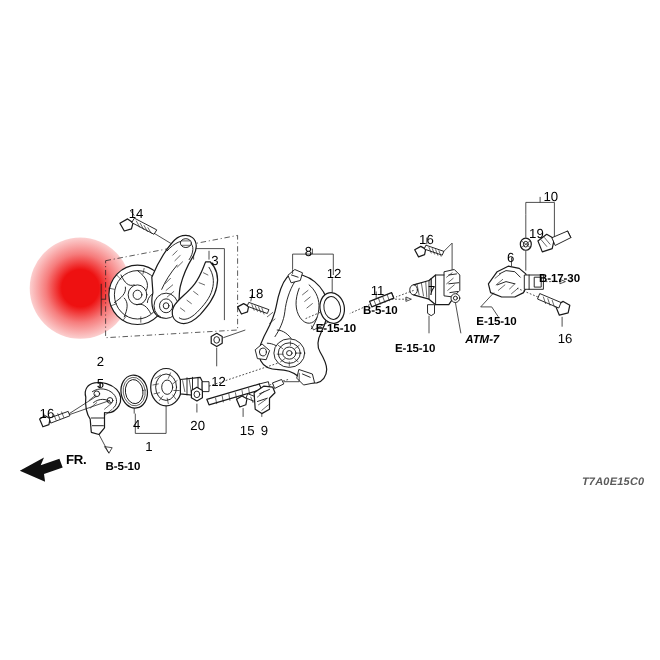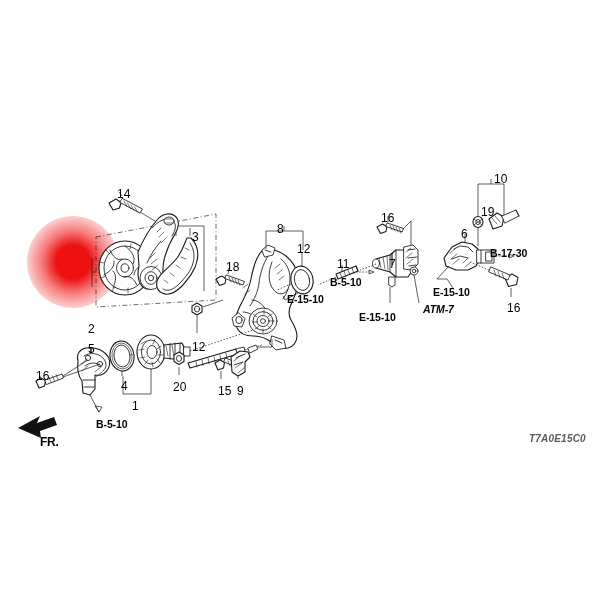--- a/index.html
+++ b/index.html
@@ -395,17 +395,17 @@
       <div class="lbl num" style="left: 237px; top: 385px;">9</div>
       <div class="lbl ref" style="left: 330px; top: 277px;">B-5-10</div>
       <div class="lbl ref" style="left: 287px; top: 294px;">E-15-10</div>
       <div class="lbl ref" style="left: 359px; top: 312px;">E-15-10</div>
       <div class="lbl ref" style="left: 423px; top: 304px; font-style: italic;">ATM-7</div>
       <div class="lbl ref" style="left: 490px; top: 248px;">B-17-30</div>
       <div class="lbl ref" style="left: 433px; top: 287px;">E-15-10</div>
       <div class="lbl ref" style="left: 96px; top: 419px;">B-5-10</div>
     </div>
 
-  <div class="lbl fr" id="fr-label" style="left:40px;top:436px;">FR.</div>
+  <div class="lbl fr" id="fr-label" style="left:40px;top:412px;padding-left:20px;">FR.</div>
 
   <div class="lbl code" id="code-label" style="left:529px;top:434px;">T7A0E15C0</div>
 
 </div>
 
 </body></html>

